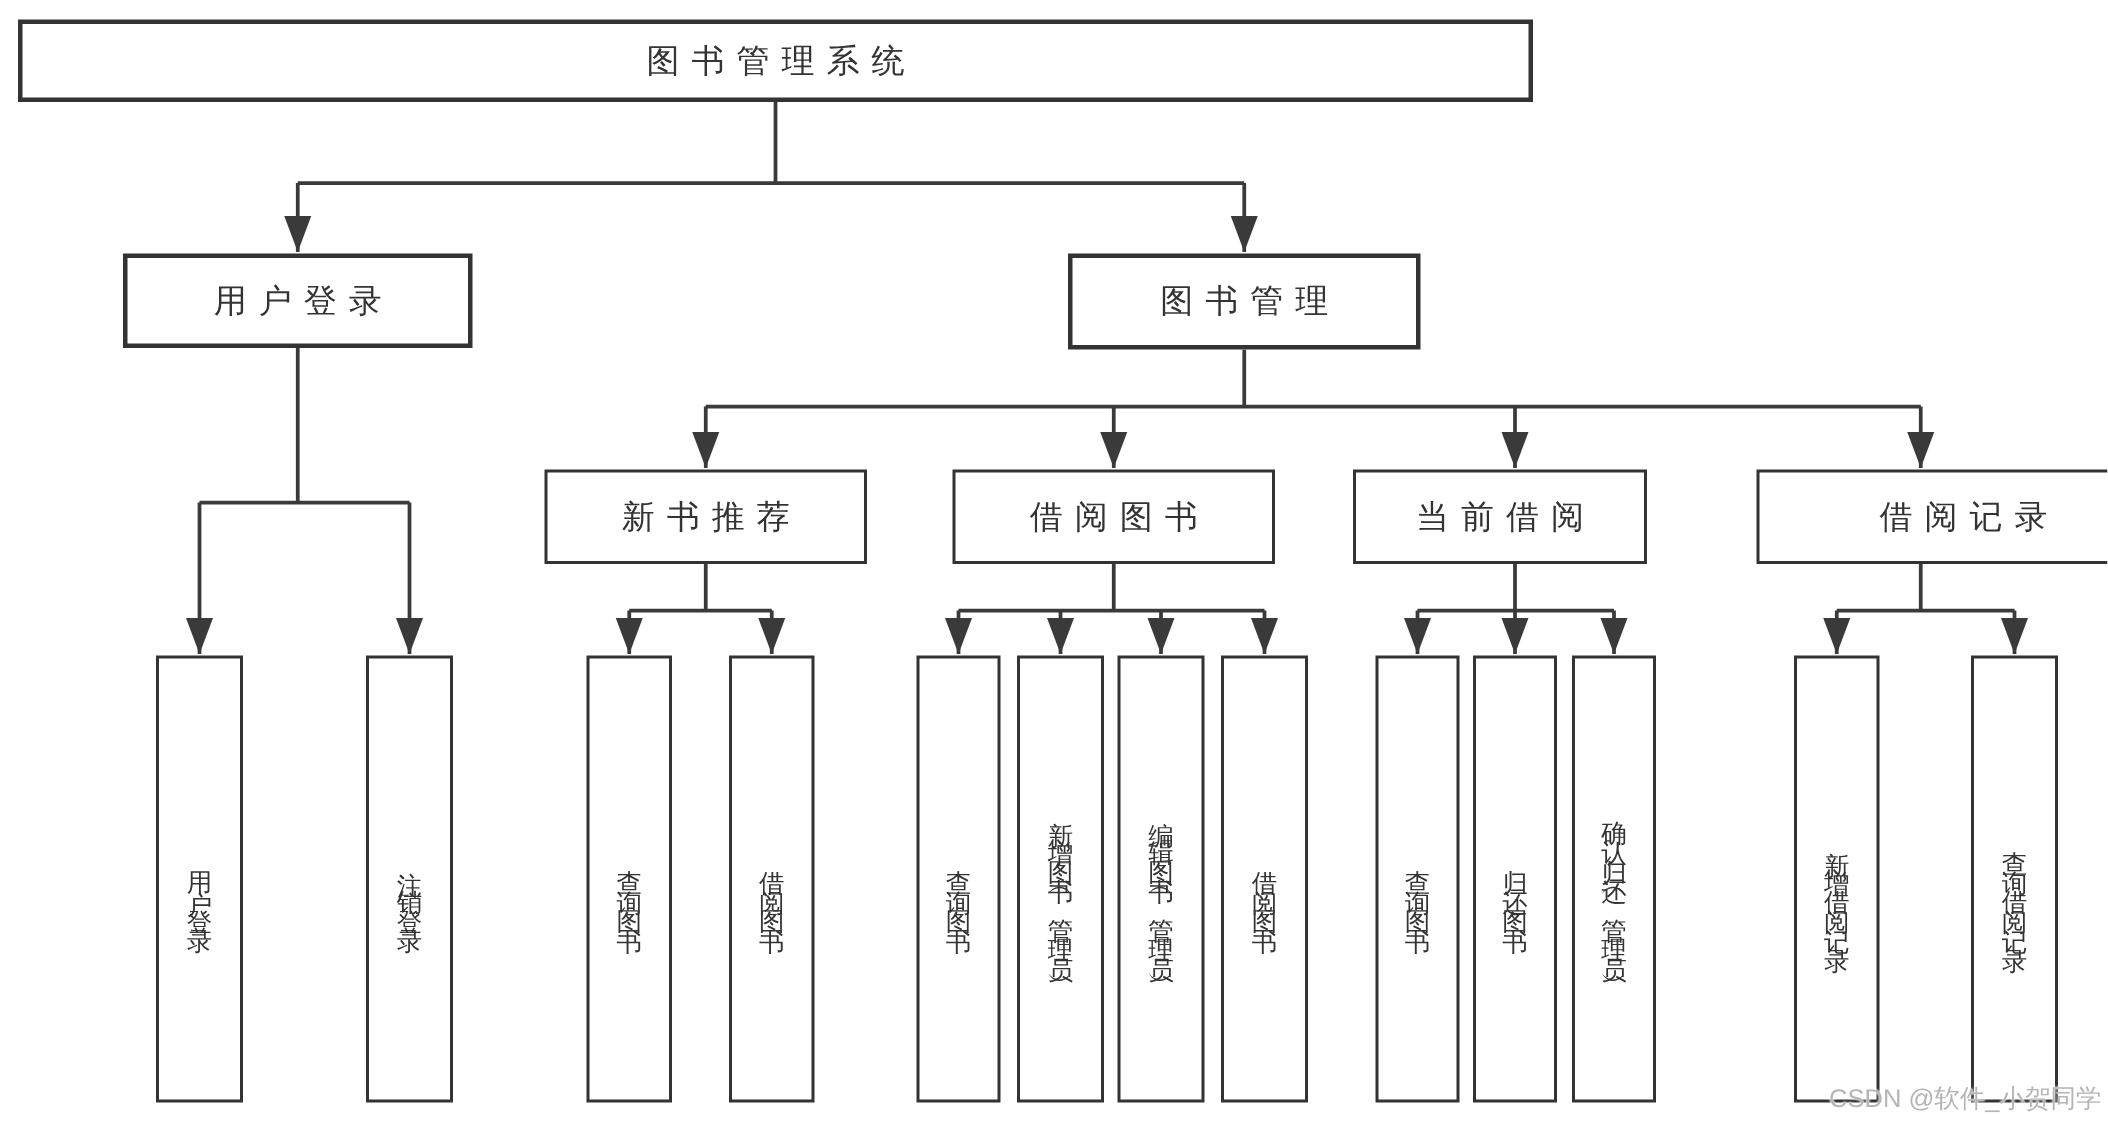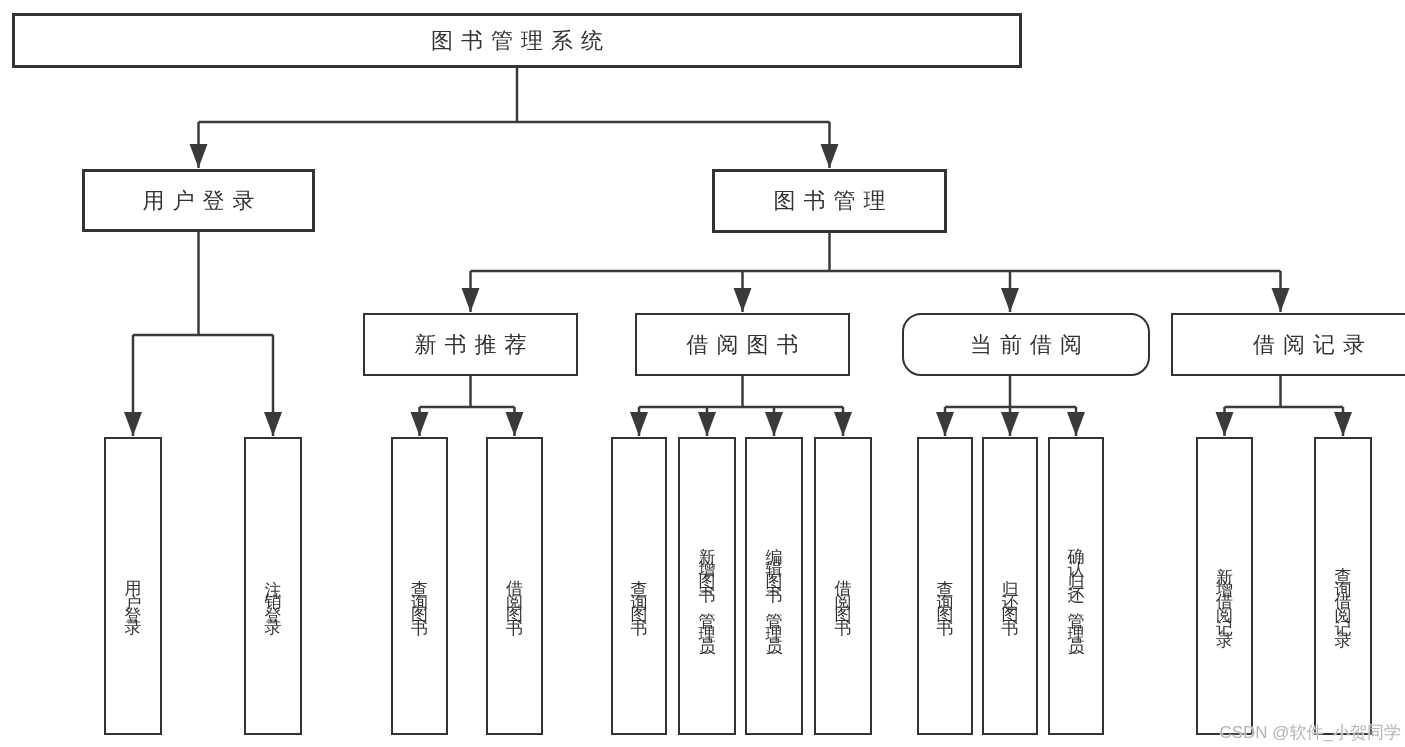--- a/index.html
+++ b/index.html
@@ -106,21 +106,21 @@
   <div class="node lv2" style="left:712px;top:169px;width:235px;height:64px;">
     <span class="hlabel">图书管理</span>
   </div>
 
   <div class="node lv3" style="left:363px;top:313px;width:215px;height:63px;">
     <span class="hlabel">新书推荐</span>
   </div>
   <div class="node lv3" style="left:635px;top:313px;width:215px;height:63px;">
     <span class="hlabel">借阅图书</span>
   </div>
-  <div class="node lv3" style="left:902px;top:313px;width:248px;height:63px;border-radius:19px;">
+  <div class="node lv3" style="left:902px;top:313px;width:196px;height:63px;">
     <span class="hlabel">当前借阅</span>
   </div>
   <div class="node lv3" style="left:1171px;top:313px;width:239px;height:63px;padding-left:37px;">
     <span class="hlabel">借阅记录</span>
   </div>
 
   <div class="node vbox" style="left:104px;top:437px;width:58px;height:298px;">
     <span class="vlabel">用户登录</span>
   </div>
   <div class="node vbox" style="left:244px;top:437px;width:58px;height:298px;">

